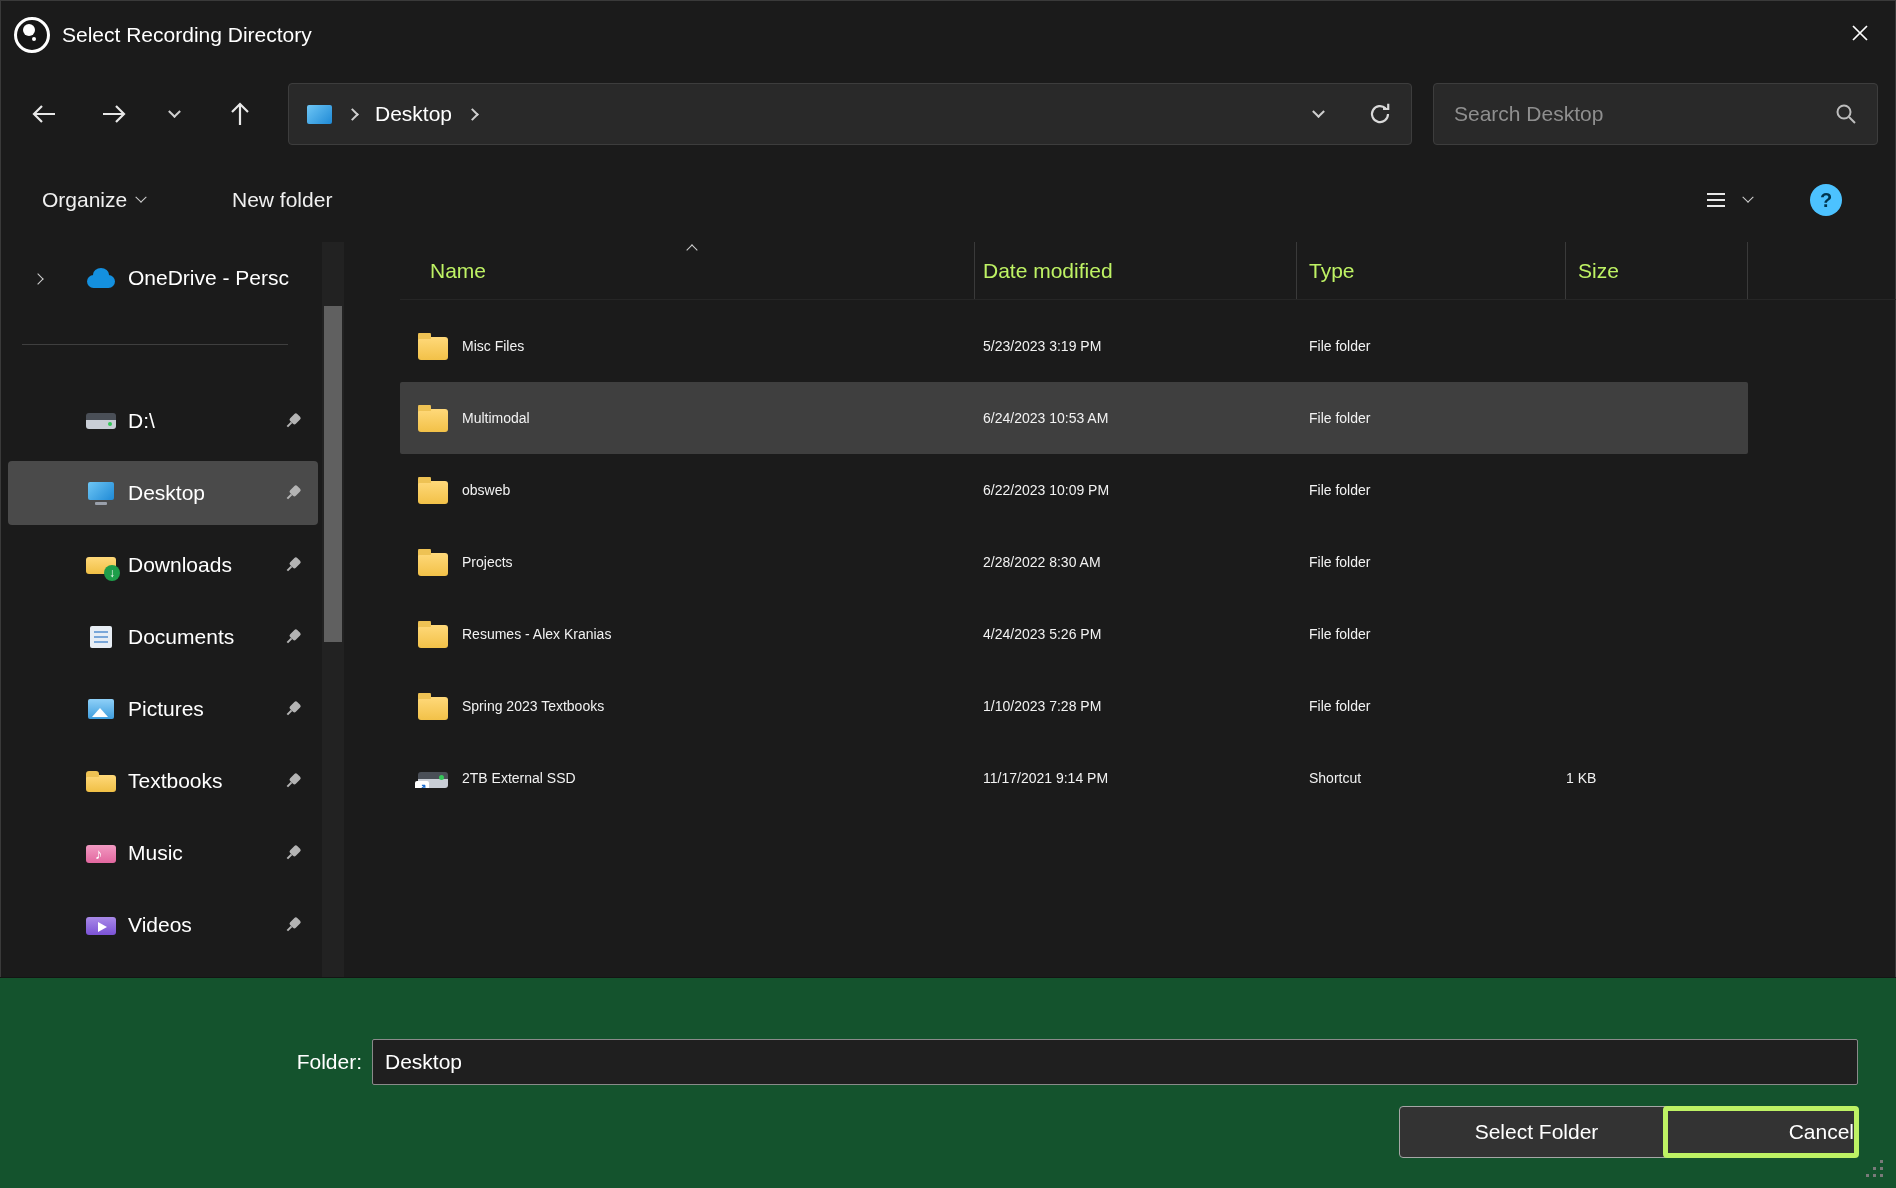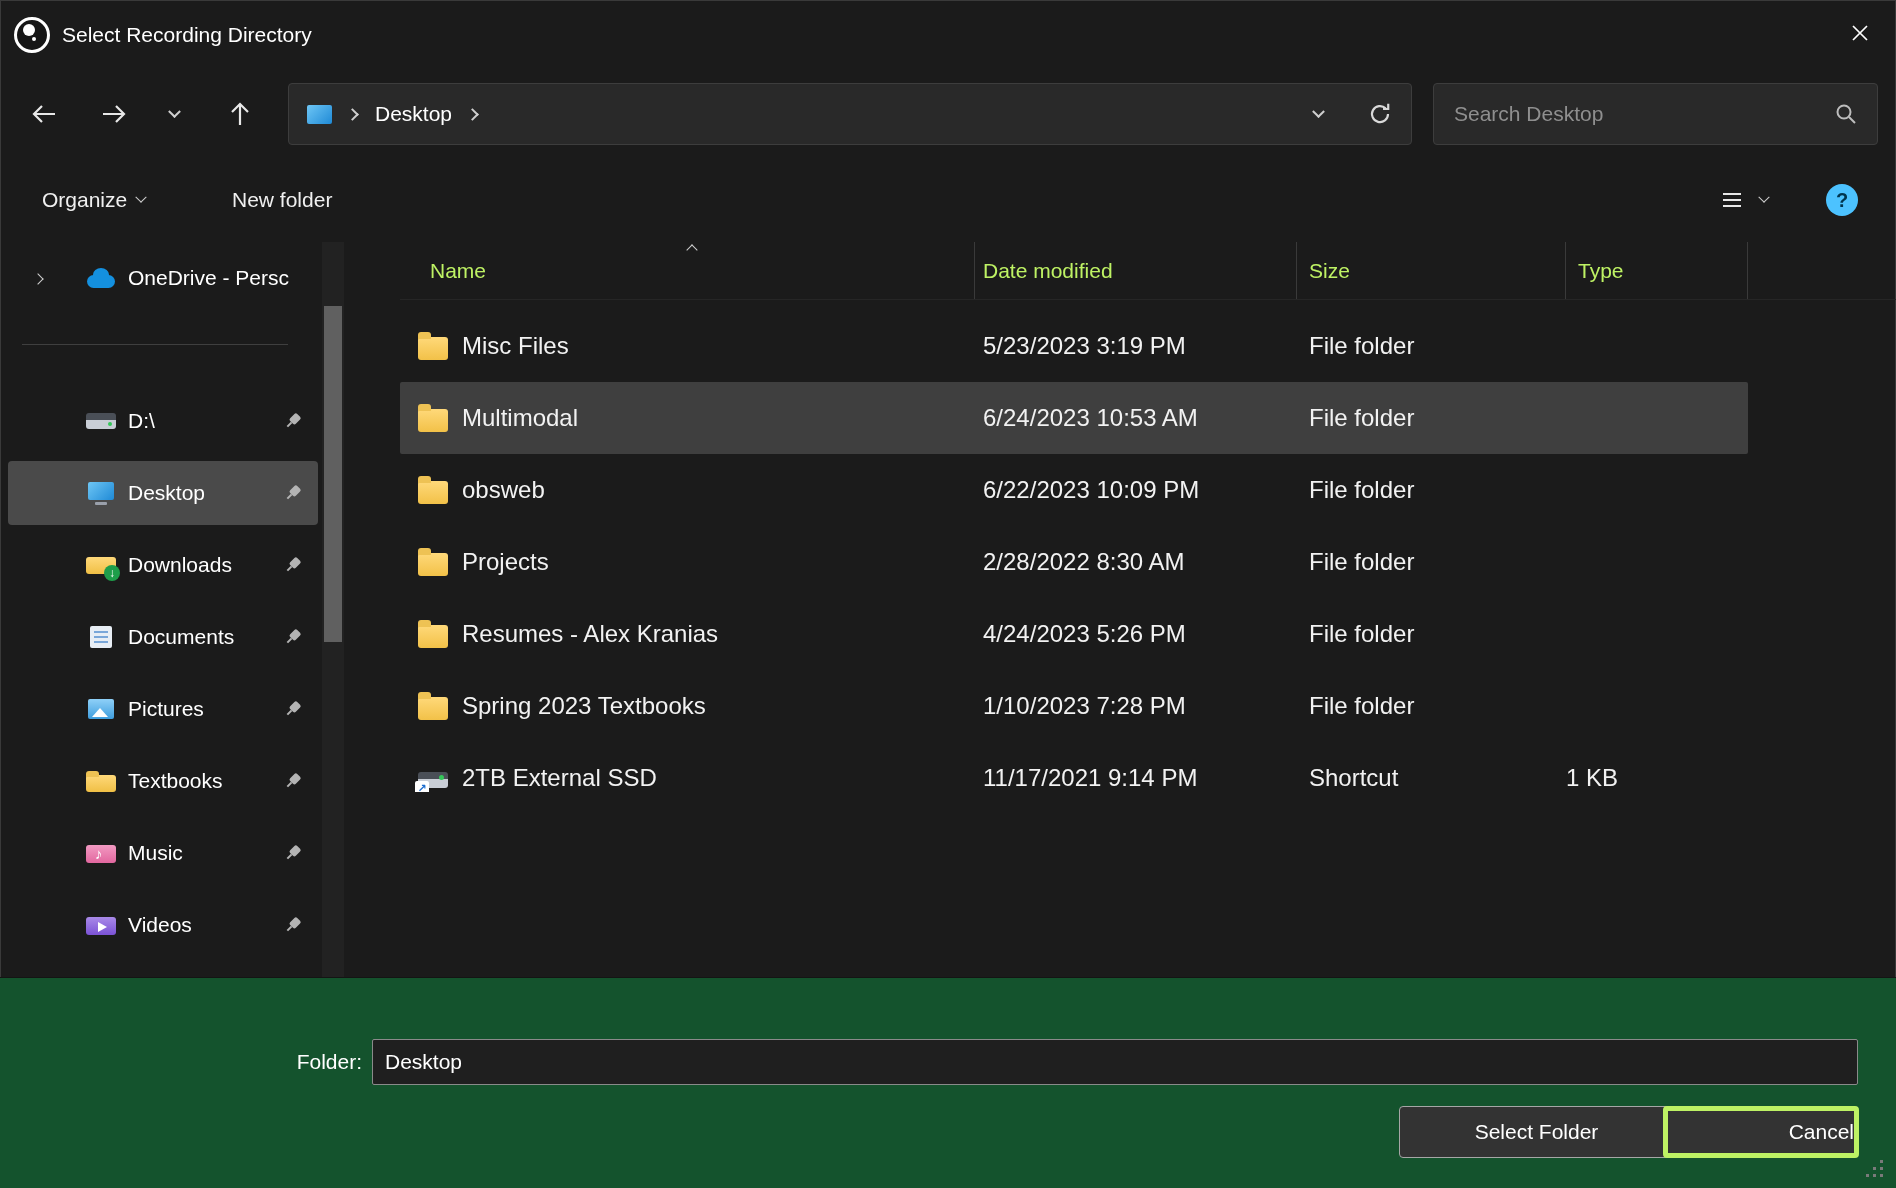--- a/index.html
+++ b/index.html
@@ -26,21 +26,21 @@
   .search-bar{left:1433px;width:445px;padding:0 18px;}
   .search-bar input{flex:1;background:transparent;border:none;outline:none;color:#22c55e;font-size:21px;font-family:inherit;min-width:0;}
   .search-bar input::placeholder{color:#8f8f8f;}
   
   .chev{display:inline-block;width:9px;height:9px;border-right:2px solid #cfcfcf;border-bottom:2px solid #cfcfcf;box-sizing:border-box;}
   .chev.right{transform:rotate(-45deg);}
   .chev.down{transform:rotate(45deg) translate(-2px,-2px);}
   .chev.up{transform:rotate(-135deg);}
   .chev.small{width:8px;height:8px;border-width:1.6px;}
   
-  .toolbar{position:absolute;top:158px;left:0;right:0;height:84px;}
+  .toolbar{position:absolute;top:158px;left:0;right:16px;height:84px;}
   .tb-item{position:absolute;top:50%;transform:translateY(-50%);display:flex;align-items:center;gap:10px;font-size:21px;color:#f0f0f0;}
   .organize-btn{left:42px;}
   .newfolder-btn{left:232px;}
   .view-group{right:128px;gap:14px;}
   .help-btn{right:38px;width:32px;height:32px;border-radius:50%;background:#4cc2ff;color:#00354f;font-size:20px;font-weight:bold;display:flex;align-items:center;justify-content:center;transform:translateY(-50%);}
   
   .sidebar{position:absolute;left:0;top:242px;width:318px;bottom:211px;padding-top:6px;box-sizing:border-box;overflow:hidden;}
   .sb-item{position:relative;display:flex;align-items:center;height:64px;margin:0 0 8px 8px;width:310px;border-radius:4px;padding-left:78px;box-sizing:border-box;}
   .sb-item.top{height:60px;margin-bottom:0;}
   .sb-item.selected{background:#4a4a4a;}
@@ -75,21 +75,21 @@
   
   .sb-scrollbar{position:absolute;left:322px;top:242px;width:22px;height:735px;background:#222222;}
   .sb-thumb{position:absolute;left:2px;top:64px;width:18px;height:336px;background:#606060;}
   
   .file-area{position:absolute;left:400px;top:242px;right:0;bottom:211px;}
   .header-row{display:grid;grid-template-columns:575px 322px 269px 182px;height:58px;align-items:center;color:#bef264;font-size:21px;position:relative;border-bottom:1px solid #262626;box-sizing:border-box;}
   .header-cell{border-right:1px solid #3a3a3a;height:100%;display:flex;align-items:center;box-sizing:border-box;position:relative;}
   .hc-name{padding-left:30px;} .hc-date{padding-left:8px;} .hc-type{padding-left:12px;} .hc-size{padding-left:12px;}
   .sort-caret{position:absolute;left:288px;top:4px;}
   .rows{padding-top:10px;}
-  .file-row{display:grid;grid-template-columns:575px 322px 269px 182px;height:72px;align-items:center;width:1348px;font-size:24px;border-radius:2px;}
+  .file-row{display:grid;grid-template-columns:575px 322px 269px 182px;height:72px;align-items:center;width:1348px;font-size:14px;border-radius:2px;}
   .file-row.highlighted{background:#3f3f3f;}
   .cell-name{display:flex;align-items:center;padding-left:18px;gap:14px;overflow:hidden;white-space:nowrap;}
   .cell-date{padding-left:8px;} .cell-type{padding-left:12px;}
   .cell-size{text-align:left;padding-right:22px;}
   
   .ficon{width:30px;height:23px;position:relative;flex:none;}
   .file-row[data-icon=folder] .ficon{background:linear-gradient(180deg,#ffd97a 0%,#f2c148 100%);border-radius:3px;margin-top:4px;}
   .file-row[data-icon=folder] .ficon::before{content:'';position:absolute;top:-5px;left:0;width:13px;height:7px;border-radius:3px 3px 0 0;background:#eec254;}
   .file-row[data-icon=drive-shortcut] .ficon{background:linear-gradient(180deg,#4a4f57 0 45%,#c9ced6 45% 100%);height:16px;margin-top:4px;border-radius:3px;}
   .file-row[data-icon=drive-shortcut] .ficon::before{content:'';position:absolute;top:3px;right:4px;width:5px;height:5px;border-radius:50%;background:#35c75a;}
@@ -273,25 +273,25 @@
 
   <div class="file-area">
     <div class="header-row">
       <div class="header-cell hc-name">
         <span class="sort-caret chev up small"></span>
         <span>Name</span>
       </div>
       <div class="header-cell hc-date">
         <span>Date modified</span>
       </div>
+      <div class="header-cell hc-type">
+        <span>Type</span>
+      </div>
       <div class="header-cell hc-size">
         <span>Size</span>
-      </div>
-      <div class="header-cell hc-type">
-        <span>Type</span>
       </div>
     </div>
     <div class="rows">
 
         <div class="file-row" data-icon="folder">
           <div class="cell-name">
             <span class="ficon"></span>
             <span>Misc Files</span>
           </div>
           <div class="cell-date">5/23/2023 3:19 PM</div>

